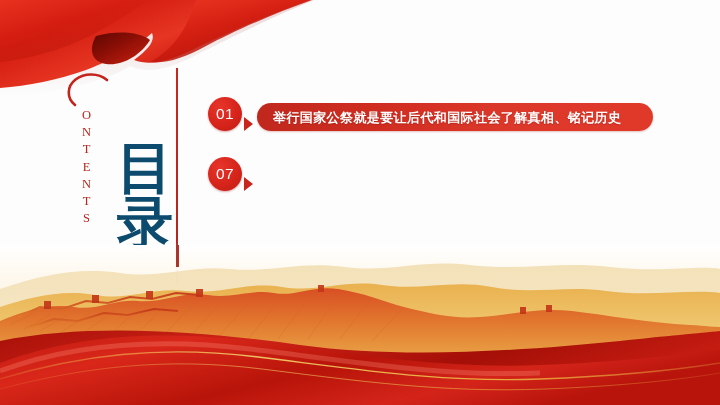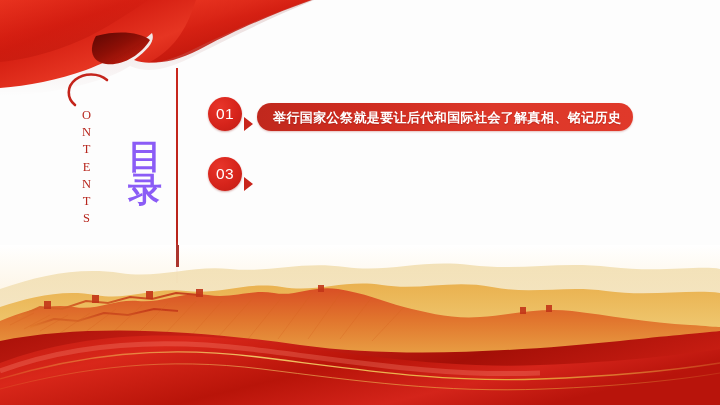--- a/index.html
+++ b/index.html
@@ -25,21 +25,21 @@
   #contents-word{
     position:absolute;left:24px;top:46px;
     font-family:"Liberation Serif",serif;
     font-size:12.5px;letter-spacing:3.2px;color:#b7261d;
     writing-mode:vertical-rl;text-orientation:upright;
     line-height:1;
   }
   #mulu{
     position:absolute;left:58px;top:78px;
     font-family:"DejaVu Serif","Liberation Serif",serif;
-    font-size:34px;font-weight:700;color:#8b5cf6;
+    font-size:56px;font-weight:700;color:#0c4a6e;
     line-height:0.98;letter-spacing:0;
     text-align:center;width:62px;
   }
   #divider{
     position:absolute;left:176px;top:68px;width:1.6px;height:215px;
     background:linear-gradient(to bottom,#c9271d 0%,#b8241b 80%,rgba(184,36,27,0.55) 100%);
   }
 
   
   #rows{position:absolute;left:208px;top:95px;width:440px;}
@@ -59,21 +59,21 @@
     width:0;height:0;
     border-top:7px solid transparent;
     border-bottom:7px solid transparent;
     border-left:9px solid #c9251c;
   }
   .bar{
     position:relative;z-index:1;margin-left:4px;height:28px;
     border-radius:14px;
     background:linear-gradient(100deg,#c0281d 0%,#cf2c20 28%,#dc382a 62%,#e0392a 100%);
     display:flex;align-items:center;
-    padding:0 12px 0 16px;
+    padding:0 32px 0 16px;
     box-shadow:0 1px 2px rgba(150,20,14,0.25);
     white-space:nowrap;
   }
   .bar-text{
     font-family:"DejaVu Serif","Liberation Serif",serif;
     font-size:13px;font-weight:700;color:#ffffff;
     letter-spacing:0.4px;line-height:1;
     text-shadow:0 1px 1px rgba(130,15,10,0.35);
   }
 </style>
@@ -141,21 +141,21 @@
     <div class="row">
       <div class="num-badge">01</div>
       <div class="arrow"></div>
       <div class="bar">
         <span class="bar-text">举行国家公祭就是要让后代和国际社会了解真相、铭记历史</span>
       </div>
     </div>
 
 
     <div class="row">
-      <div class="num-badge">03</div>
+      <div class="num-badge">07</div>
       <div class="arrow"></div>
     </div>
 
   </div>
 
   <svg class="bottom-layer" viewBox="0 0 720 160" preserveAspectRatio="none">
     <defs>
       <linearGradient id="mist" x1="0" y1="0" x2="0" y2="1">
         <stop offset="0%" stop-color="rgba(255,255,255,1)"></stop>
         <stop offset="45%" stop-color="rgba(253,243,225,0.9)"></stop>

